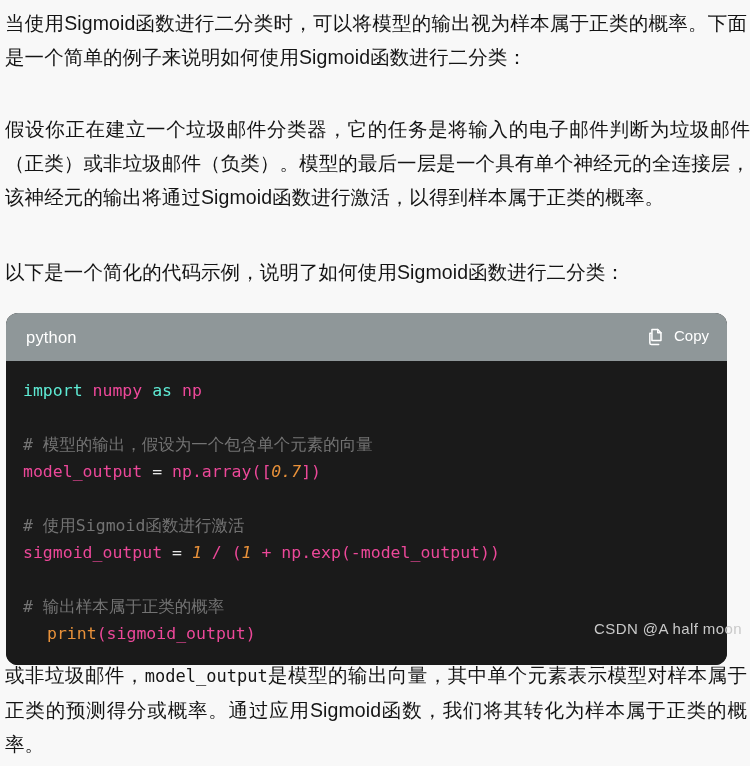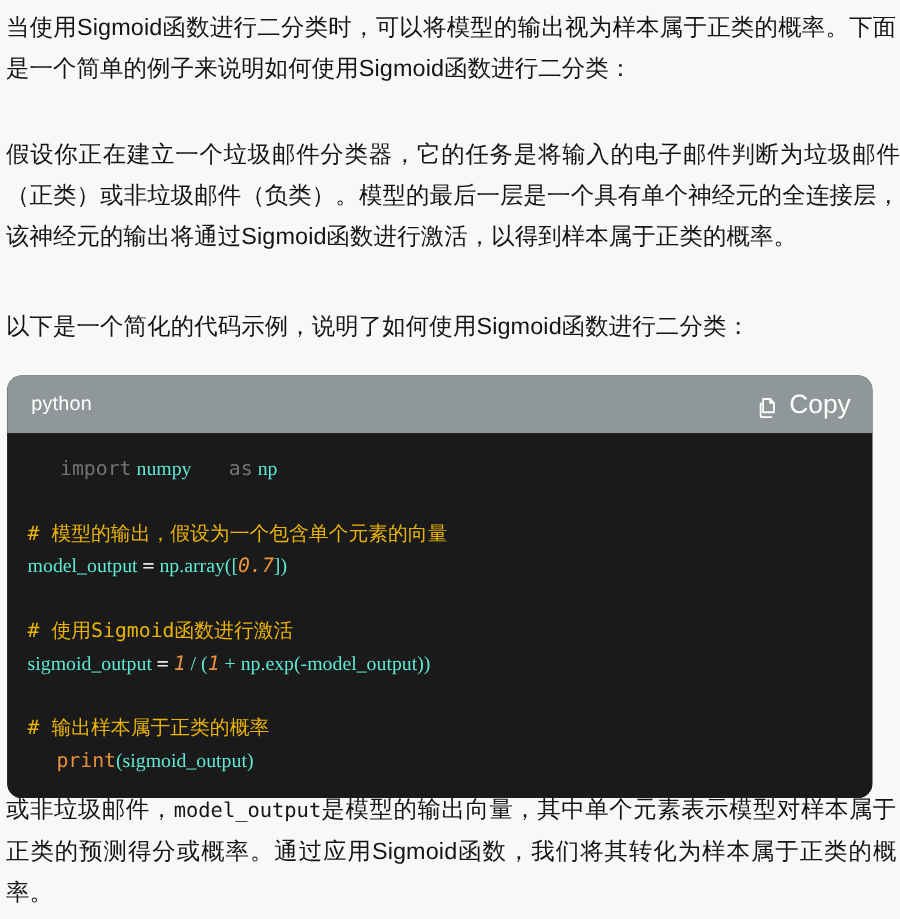--- a/index.html
+++ b/index.html
@@ -83,24 +83,24 @@
     box-sizing: border-box;
   }
   .code-lang {
     color: #ffffff;
     font-size: 16.5px;
     font-family: "Liberation Sans", "DejaVu Sans", sans-serif;
     letter-spacing: 0.2px;
   }
   .copy-btn {
     display: flex;
-    align-items: flex-end;
+    align-items: flex-start;
     gap: 8px;
     color: #ffffff;
-    font-size: 22px;
+    font-size: 15px;
     cursor: pointer;
     user-select: none;
   }
   .copy-icon {
     display: block;
     width: 19px;
     height: 20px;
   }
   .code-body {
     background: #1a1a1a;
@@ -108,23 +108,23 @@
     font-family: "DejaVu Sans Mono", "Liberation Mono", monospace;
     font-size: 16.5px;
     line-height: 27px;
     color: #e6e6e6;
     white-space: pre;
     overflow: hidden;
   }
   .code-line { min-height: 27px; }
   .blank-line { height: 27px; }
 
-  .tok-kw      { color: #737373; margin-left: 27px; }
-  .tok-plain   { color: #5eead4; font-family: Liberation Serif, serif; }
-  .tok-comment { color: #eab308; }
+  .tok-kw      { color: #5eead4; }
+  .tok-plain   { color: #ec4899; }
+  .tok-comment { color: #737373; }
   .tok-num     { color: #e8913a; font-style: italic; }
   .tok-fn      { color: #e8913a; margin-left: 24px; }
   .tok-op      { color: #e8e8e8; }
 
   .watermark {
     position: absolute;
     right: 8px;
     bottom: 8px;
     font-size: 15px;
     color: #c9c9c9;
@@ -161,13 +161,14 @@
       </span>
     </div>
 
     <div class="code-body" id="code-body"><div class="code-line"><span class="tok-kw">import</span><span class="tok-plain"> numpy </span><span class="tok-kw">as</span><span class="tok-plain"> np</span></div><div class="blank-line">&nbsp;</div><div class="code-line"><span class="tok-comment"># 模型的输出，假设为一个包含单个元素的向量</span></div><div class="code-line"><span class="tok-plain">model_output </span><span class="tok-op">=</span><span class="tok-plain"> np.array([</span><span class="tok-num">0.7</span><span class="tok-plain">])</span></div><div class="blank-line">&nbsp;</div><div class="code-line"><span class="tok-comment"># 使用Sigmoid函数进行激活</span></div><div class="code-line"><span class="tok-plain">sigmoid_output </span><span class="tok-op">=</span><span class="tok-plain"> </span><span class="tok-num">1</span><span class="tok-plain"> / (</span><span class="tok-num">1</span><span class="tok-plain"> + np.exp(-model_output))</span></div><div class="blank-line">&nbsp;</div><div class="code-line"><span class="tok-comment"># 输出样本属于正类的概率</span></div><div class="code-line"><span class="tok-fn">print</span><span class="tok-plain">(sigmoid_output)</span></div></div>
   </div>
 
   <p class="para" id="para-4">
     <span>或非垃圾邮件，</span><span class="inline-code">model_output</span><span>是模型的输出向量，其中单个元素表示模型对样本属于正类的预测得分或概率。通过应用Sigmoid函数，我们将其转化为样本属于正类的概率。</span>
   </p>
 
+  <div class="watermark">CSDN @A half moon</div>
 </div>
 
 </body></html>

